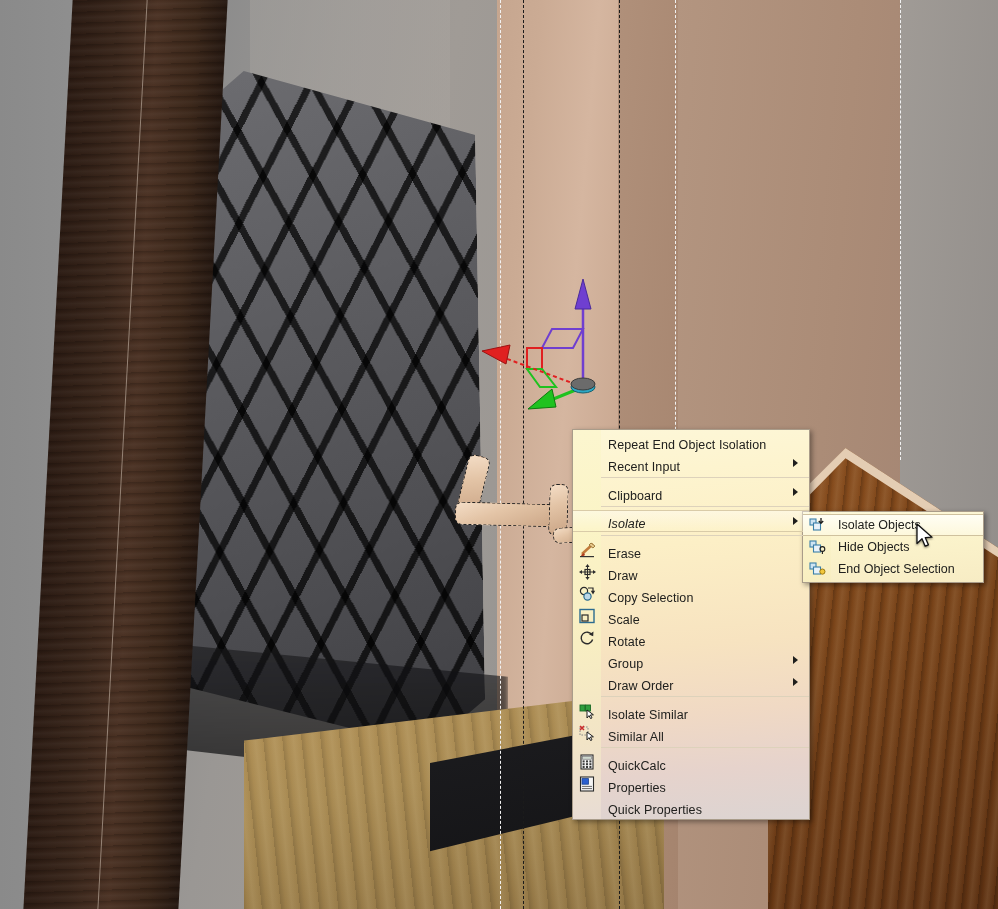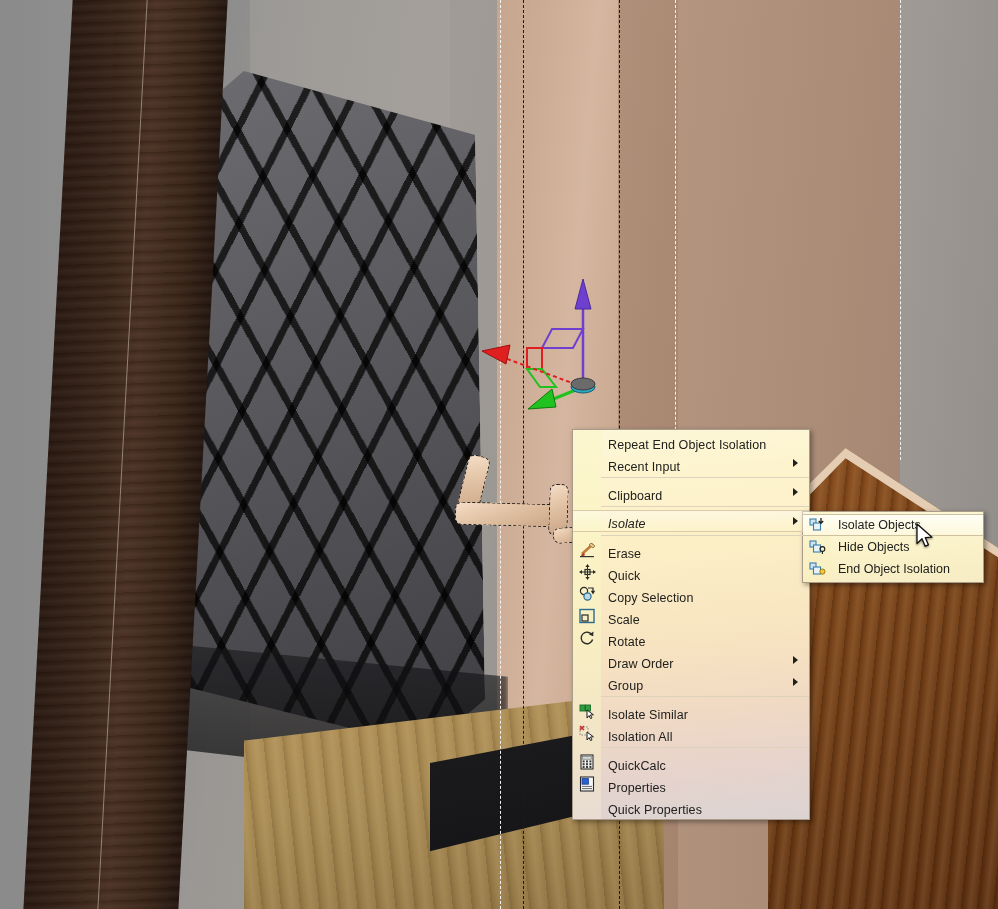--- a/index.html
+++ b/index.html
@@ -433,21 +433,21 @@
         <svg width="17" height="16" viewBox="0 0 17 16">
           <rect x="6" y="5.5" width="5" height="5" fill="none" stroke="#2b2b2b" stroke-width="1.2"></rect>
           <path d="M8.5 0 L10.6 3 L6.4 3 Z" fill="#2b2b2b"></path>
           <path d="M8.5 16 L10.6 13 L6.4 13 Z" fill="#2b2b2b"></path>
           <path d="M0 8 L3 5.9 L3 10.1 Z" fill="#2b2b2b"></path>
           <path d="M17 8 L14 5.9 L14 10.1 Z" fill="#2b2b2b"></path>
           <line x1="3" y1="8" x2="14" y2="8" stroke="#2b2b2b" stroke-width="1"></line>
           <line x1="8.5" y1="3" x2="8.5" y2="13" stroke="#2b2b2b" stroke-width="1"></line>
         </svg>
       </span>
-      <span class="lbl">Quick</span>
+      <span class="lbl">Draw</span>
     </div>
 
     <div class="ctx-item">
       <span class="ico">
         <svg width="17" height="16" viewBox="0 0 17 16">
           <circle cx="5" cy="5" r="3.6" fill="none" stroke="#2b2b2b" stroke-width="1.2"></circle>
           <circle cx="8.5" cy="10.5" r="3.6" fill="#bcd8e8" stroke="#2b6b8f" stroke-width="1.2"></circle>
           <path d="M9 2 L14 2 L14 7" fill="none" stroke="#2b2b2b" stroke-width="1.2"></path>
           <path d="M14 8.5 L11.8 4.8 L16.2 4.8 Z" fill="#2b2b2b"></path>
         </svg>
@@ -469,26 +469,26 @@
       <span class="ico">
         <svg width="17" height="16" viewBox="0 0 17 16">
           <path d="M13 5 A5.8 5.8 0 1 0 13.6 9.5" fill="none" stroke="#2b2b2b" stroke-width="1.4"></path>
           <path d="M14.5 1.5 L14.2 6.2 L10 4.6 Z" fill="#2b2b2b"></path>
         </svg>
       </span>
       <span class="lbl">Rotate</span>
     </div>
 
     <div class="ctx-item">
+      <span class="lbl">Group</span>
+      <span class="arrow"></span>
+    </div>
+
+    <div class="ctx-item">
       <span class="lbl">Draw Order</span>
-      <span class="arrow"></span>
-    </div>
-
-    <div class="ctx-item">
-      <span class="lbl">Group</span>
       <span class="arrow"></span>
     </div>
 
     <div class="ctx-sep"></div>
 
     <div class="ctx-item">
       <span class="ico">
         <svg width="17" height="16" viewBox="0 0 17 16">
           <rect x="1" y="2" width="5" height="6" fill="#2f9e3f" stroke="#1a6b26" stroke-width=".9"></rect>
           <rect x="6.5" y="2" width="5" height="6" fill="#2f9e3f" stroke="#1a6b26" stroke-width=".9"></rect>
@@ -499,21 +499,21 @@
     </div>
 
     <div class="ctx-item">
       <span class="ico">
         <svg width="17" height="16" viewBox="0 0 17 16">
           <rect x="1" y="2" width="8" height="8" fill="none" stroke="#8a8a8a" stroke-width="1" stroke-dasharray="1.6 1.4"></rect>
           <path d="M1 1 L5 5 M5 1 L1 5" stroke="#cc2b2b" stroke-width="1.5"></path>
           <path d="M8 7 L8 15 L10 12.6 L11.6 15.6 L13 14.8 L11.4 12 L14.4 11.8 Z" fill="#fff" stroke="#1b1b1b" stroke-width="1"></path>
         </svg>
       </span>
-      <span class="lbl">Isolation All</span>
+      <span class="lbl">Similar All</span>
     </div>
 
     <div class="ctx-sep"></div>
 
 
 
     <div class="ctx-item">
       <span class="ico">
         <svg width="17" height="16" viewBox="0 0 17 16">
           <rect x="2" y="1" width="12" height="14" fill="#f2f2f2" stroke="#2b2b2b" stroke-width="1.1"></rect>
@@ -575,21 +575,21 @@
       <span class="lbl">Hide Objects</span>
     </div>
     <div class="sub-item">
       <span class="ico">
         <svg width="17" height="16" viewBox="0 0 17 16">
           <rect x="1" y="2" width="6" height="6" fill="#cfe4f2" stroke="#3a7fa8" stroke-width="1.1"></rect>
           <rect x="4.5" y="6" width="7" height="7" fill="#e8f2fa" stroke="#3a7fa8" stroke-width="1.1"></rect>
           <circle cx="13.4" cy="10.6" r="2.6" fill="#f2c83c" stroke="#9c7a12" stroke-width="1"></circle>
         </svg>
       </span>
-      <span class="lbl">End Object Isolation</span>
+      <span class="lbl">End Object Selection</span>
     </div>
   </div>
 
   <svg class="cursor" width="20" height="28" viewBox="0 0 20 28">
     <path d="M1 1 L1 20.5 L6 15.8 L9.2 23.2 L12.4 21.8 L9.3 14.7 L16 14.2 Z" fill="#ffffff" stroke="#111111" stroke-width="1.3" stroke-linejoin="round"></path>
   </svg>
 
 </div>
 
 </body></html>

